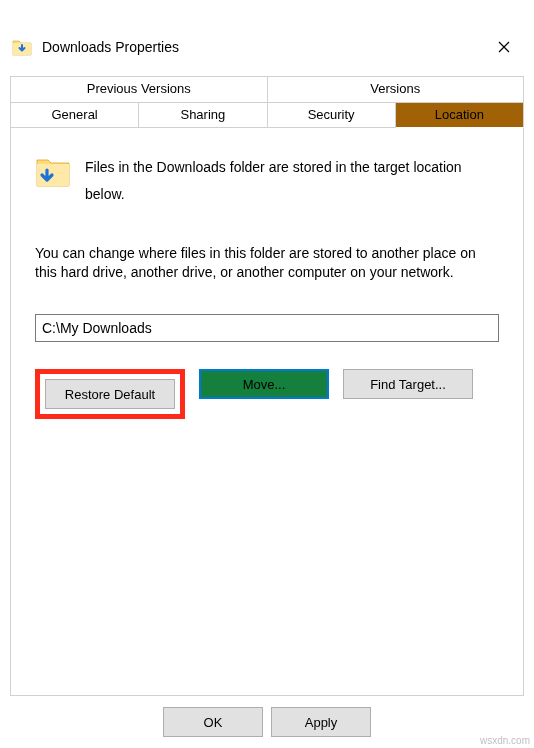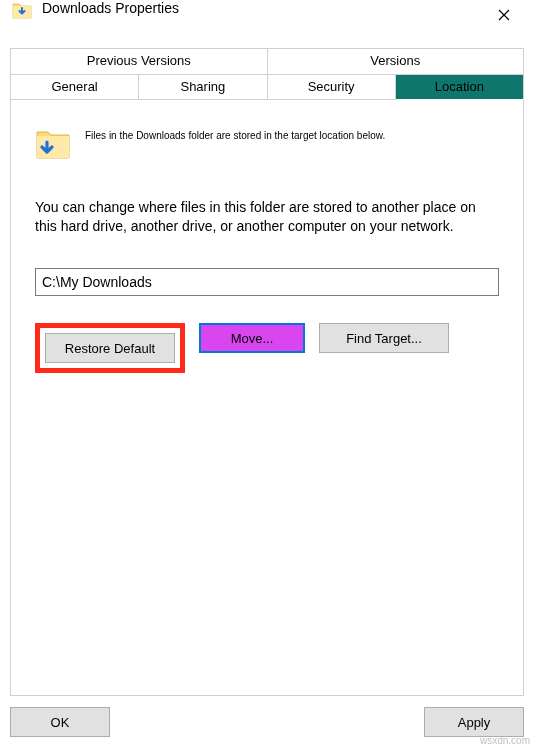--- a/index.html
+++ b/index.html
@@ -14,22 +14,24 @@
     .window {
       width: 534px;
       height: 748px;
       background: #fff;
       display: flex;
       flex-direction: column;
     }
     .titlebar {
       height: 38px;
       display: flex;
+      align-items: center;
       padding: 0 8px 0 12px;
       border-bottom: 0;
+      margin-top: 28px;
     }
     .titlebar-icon {
       width: 20px;
       height: 20px;
       margin-right: 10px;
     }
     .titlebar-title {
       flex: 1;
       font-size: 14px;
       color: #000;
@@ -58,39 +60,39 @@
       text-align: center;
       line-height: 24px;
       font-size: 13px;
       cursor: default;
       position: relative;
     }
     .tabs-row1 .tab { border-bottom: none; }
     .tabs-row2 .tab { }
     .tab + .tab { border-left: none; }
     .tab.active {
-      background: #0f766e;
+      background: #a16207;
       border-bottom: 1px solid #fff;
       z-index: 2;
     }
     .tabs-row2 .tab:not(.active) { border-bottom: 1px solid #d0d0d0; }
     .panel {
       flex: 1;
       border: 1px solid #d0d0d0;
       border-top: none;
       padding: 26px 24px 0 24px;
     }
     .info-row {
       display: flex;
       align-items: flex-start;
       gap: 14px;
       margin-bottom: 36px;
     }
     .folder-icon { width: 36px; height: 36px; flex: none; }
-    .info-text { font-size: 10px; line-height: 19px; }
+    .info-text { font-size: 14px; line-height: 27px; }
     .desc-text { font-size: 14px; line-height: 19px; margin-bottom: 32px; }
     .path-input {
       width: 100%;
       height: 28px;
       border: 1px solid #7a7a7a;
       padding: 0 6px;
       font-family: inherit;
       font-size: 14px;
       outline: none;
       margin-bottom: 18px;
@@ -100,35 +102,35 @@
       height: 30px;
       border: 1px solid #adadad;
       background: #e1e1e1;
       font-family: inherit;
       font-size: 13px;
       cursor: default;
       padding: 0 10px;
     }
     .btn-restore { width: 130px; }
     .btn-move {
-      width: 106px;
+      width: 130px;
       border: 2px solid #0078d7;
-      background: #d946ef;
+      background: #15803d;
     }
     .btn-find { width: 130px; }
     .highlight-box {
       border: 5px solid #ff2a1a;
       padding: 5px;
       display: inline-block;
     }
     .footer {
       height: 52px;
       display: flex;
       align-items: center;
-      justify-content: space-between;
+      justify-content: center;
       padding: 0 10px;
       gap: 8px;
     }
     .footer .btn { width: 100px; }
     .watermark {
       position: absolute;
       bottom: 2px;
       right: 4px;
       font-size: 10px;
       color: #bfbfbf;

